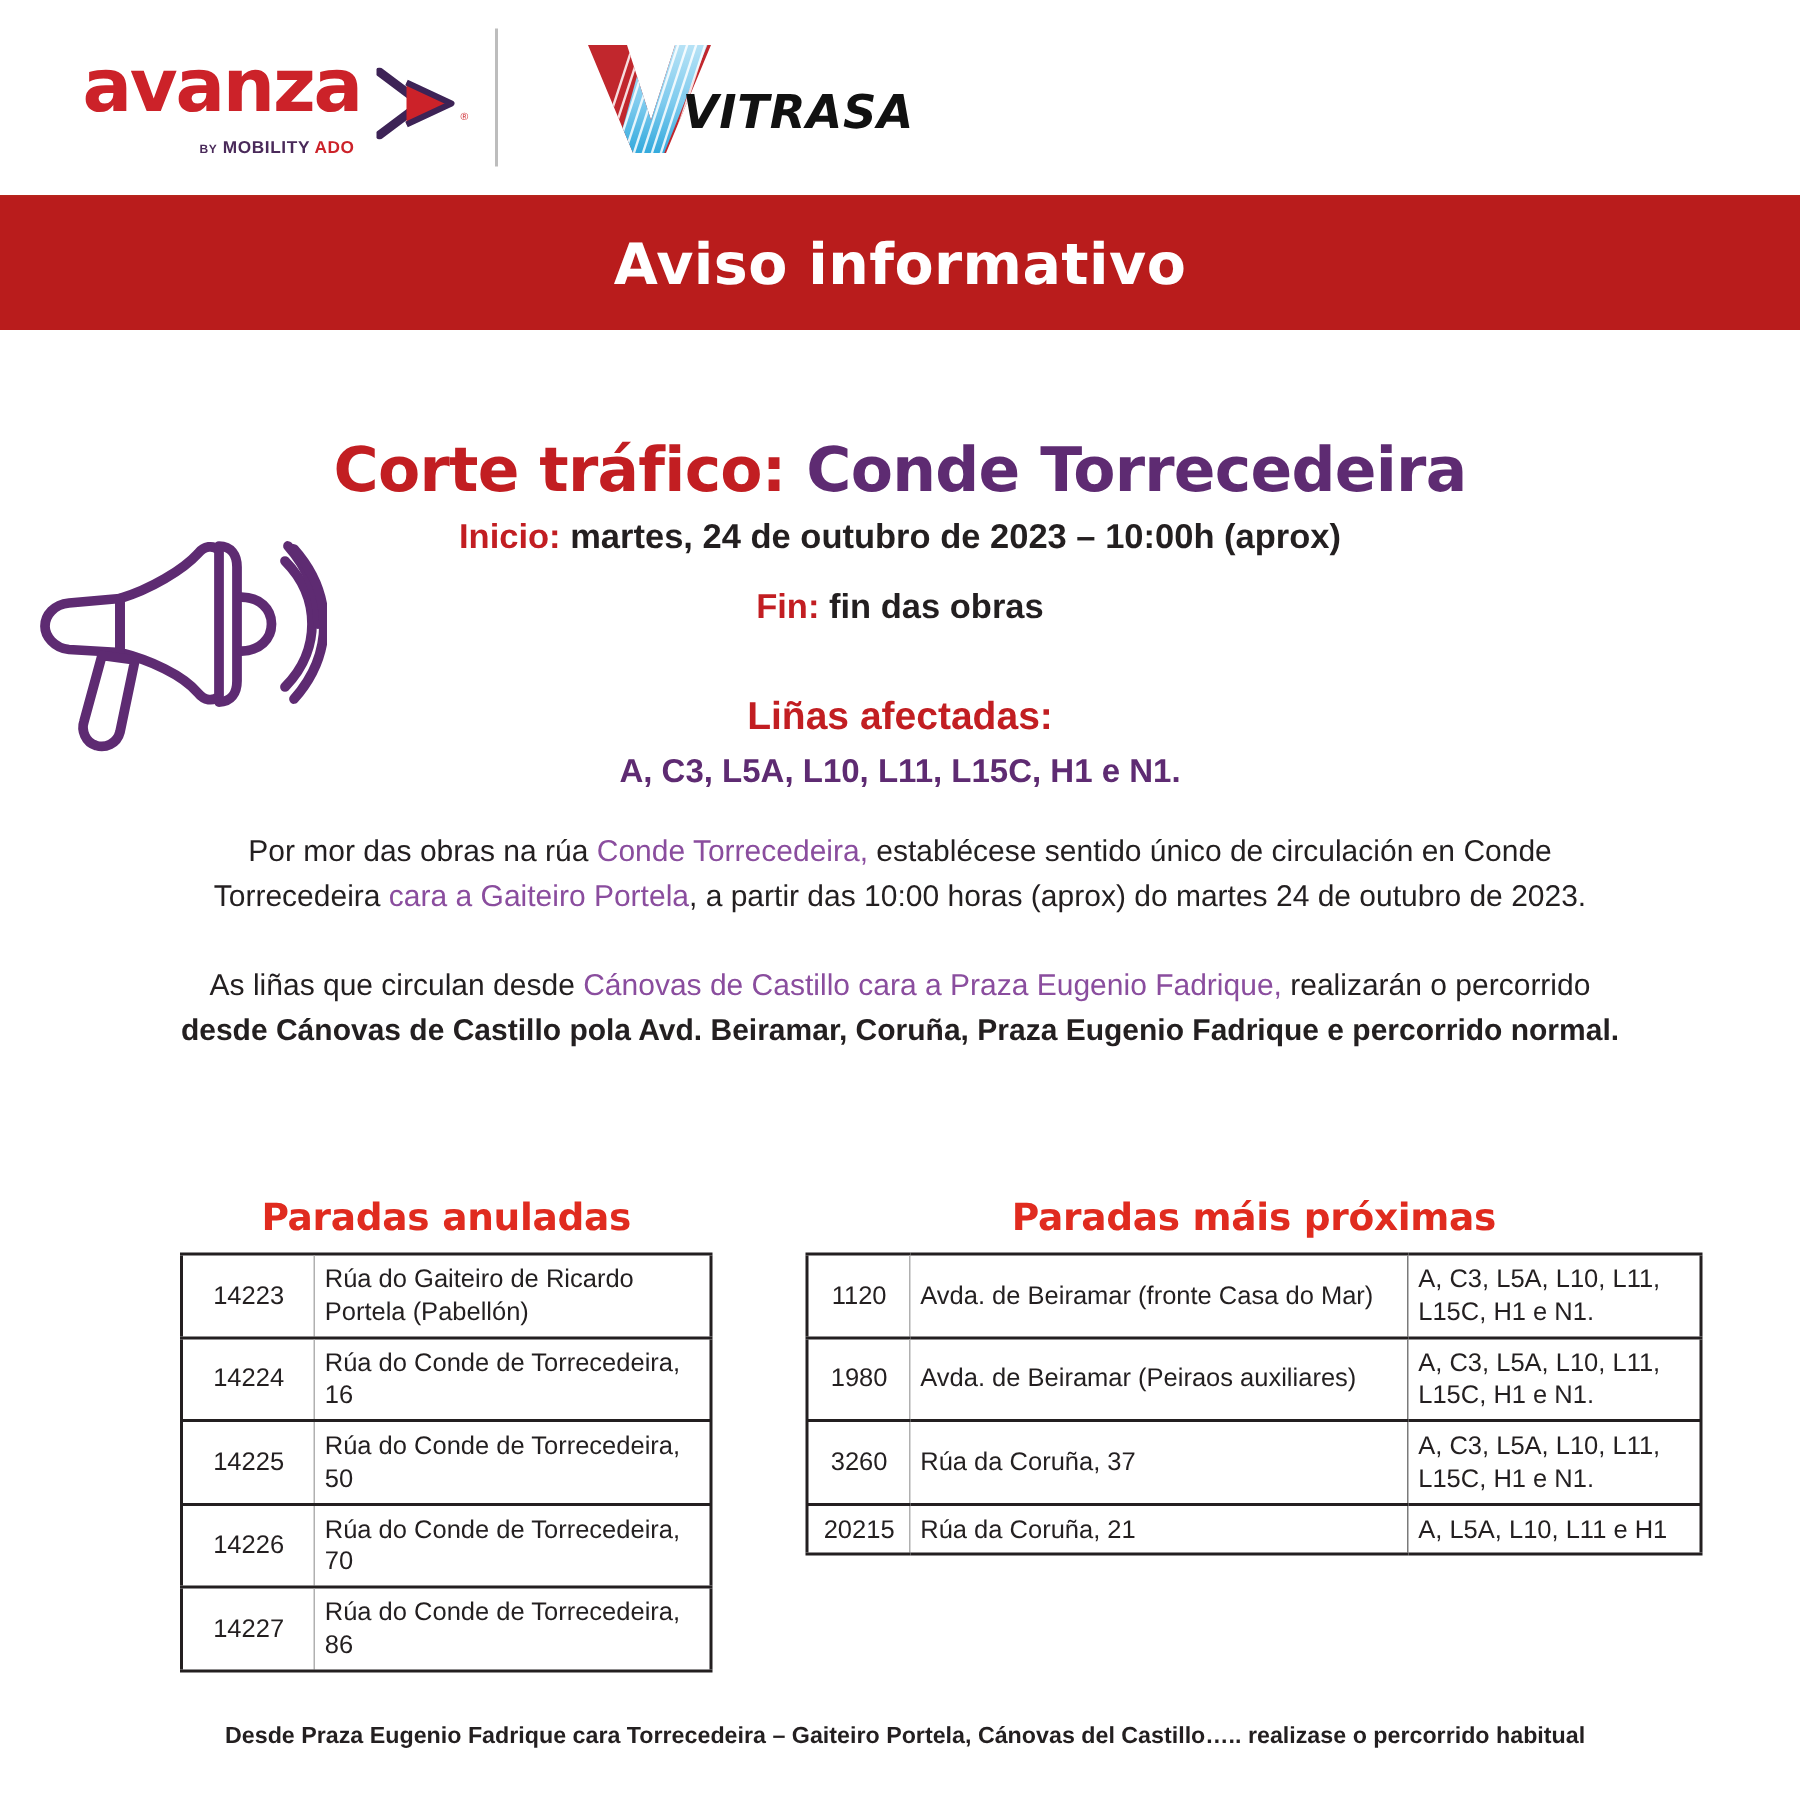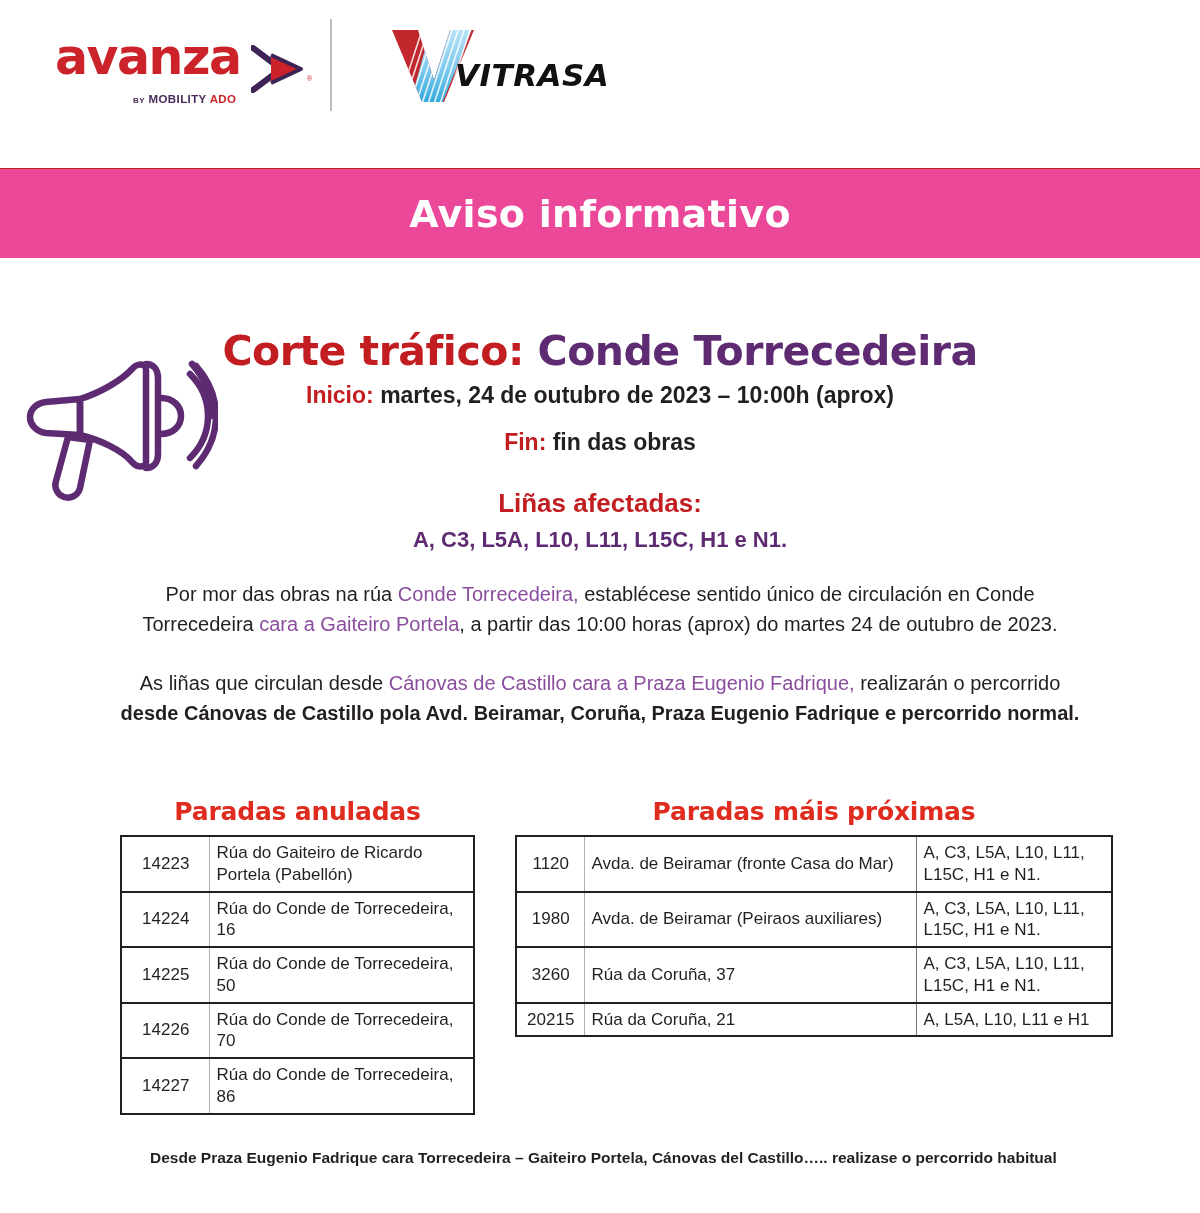--- a/index.html
+++ b/index.html
@@ -76,26 +76,25 @@
     font-size:31px;
     font-weight:bold;
     font-style:italic;
     color:#111111;
     letter-spacing:.5px;
   }
 
   
   .banner{
     height:90px;
-    background:#ec4899;
+    background:#b91c1c;
     display:flex;
     align-items:center;
     justify-content:center;
     border-top:1px solid #b6251c;
-    margin-top:38px;
   }
   .banner-text{
     color:#ffffff;
     font-family:"DejaVu Sans", sans-serif;
     font-size:38px;
     font-weight:bold;
     letter-spacing:.3px;
   }
 
   
@@ -126,21 +125,21 @@
   .subline{
     font-size:23px;
     font-weight:bold;
     line-height:1.45;
     margin:0;
     color:#231f20;
   }
   .subline .lbl{ color:#C21E22; }
 
   .liñas-head{
-    margin-top:28px;
+    margin-top:40px;
     font-size:26px;
     font-weight:bold;
     color:#C21E22;
   }
   .liñas-list{
     margin-top:8px;
     font-size:22px;
     font-weight:bold;
     color:#5E2B72;
   }
@@ -158,21 +157,21 @@
   .b{ font-weight:bold; }
 
   
   .tables{
     position:absolute;
     top:797px;
     left:0; right:0;
     display:flex;
     justify-content:flex-start;
     padding-left:120px;
-    gap:40px;
+    gap:62px;
   }
   .tbl-block{ }
   .tbl-block.left{ width:355px; }
   .tbl-block.right{ width:598px; }
 
   .tbl-title{
     font-family:"DejaVu Sans", sans-serif;
     font-size:25px;
     font-weight:bold;
     color:#E02B1F;

